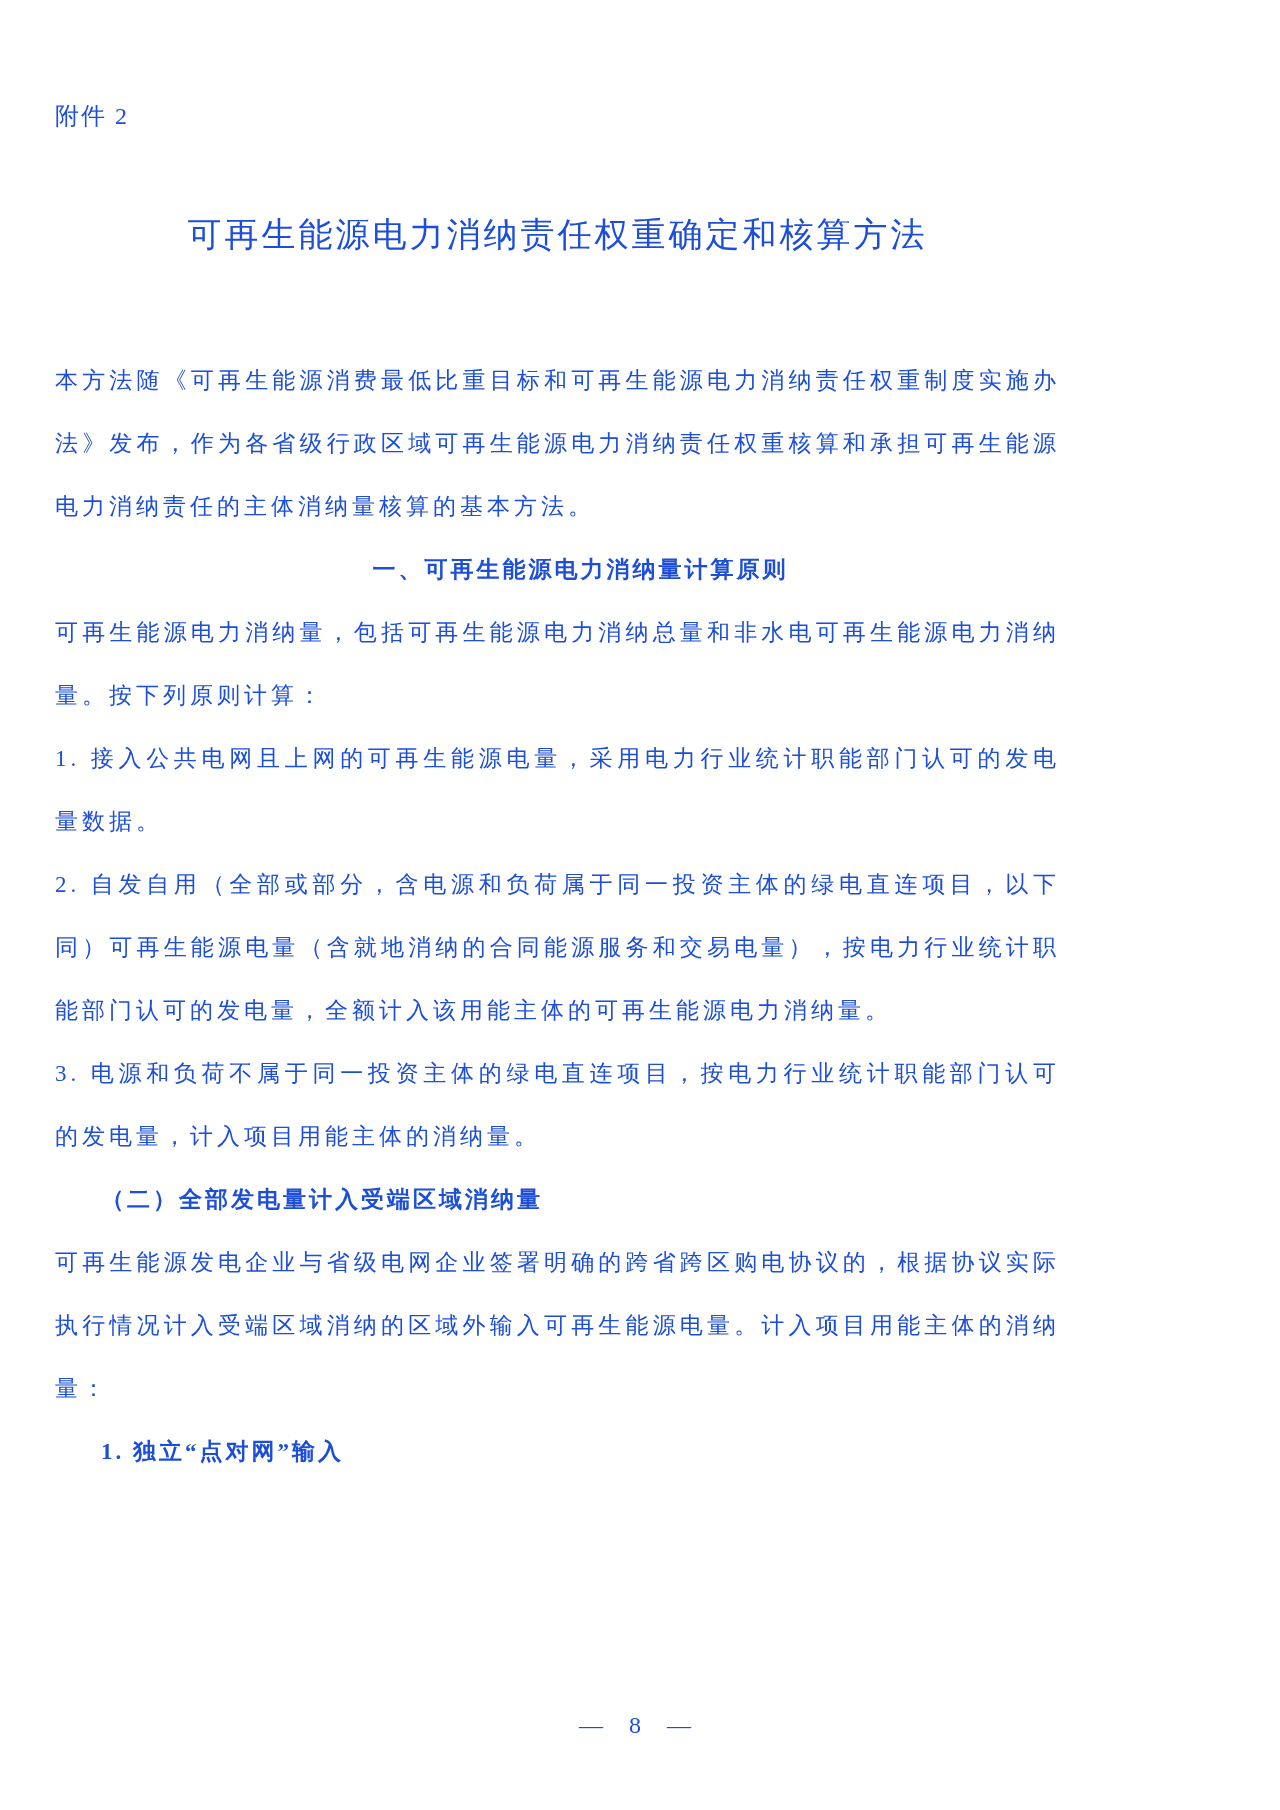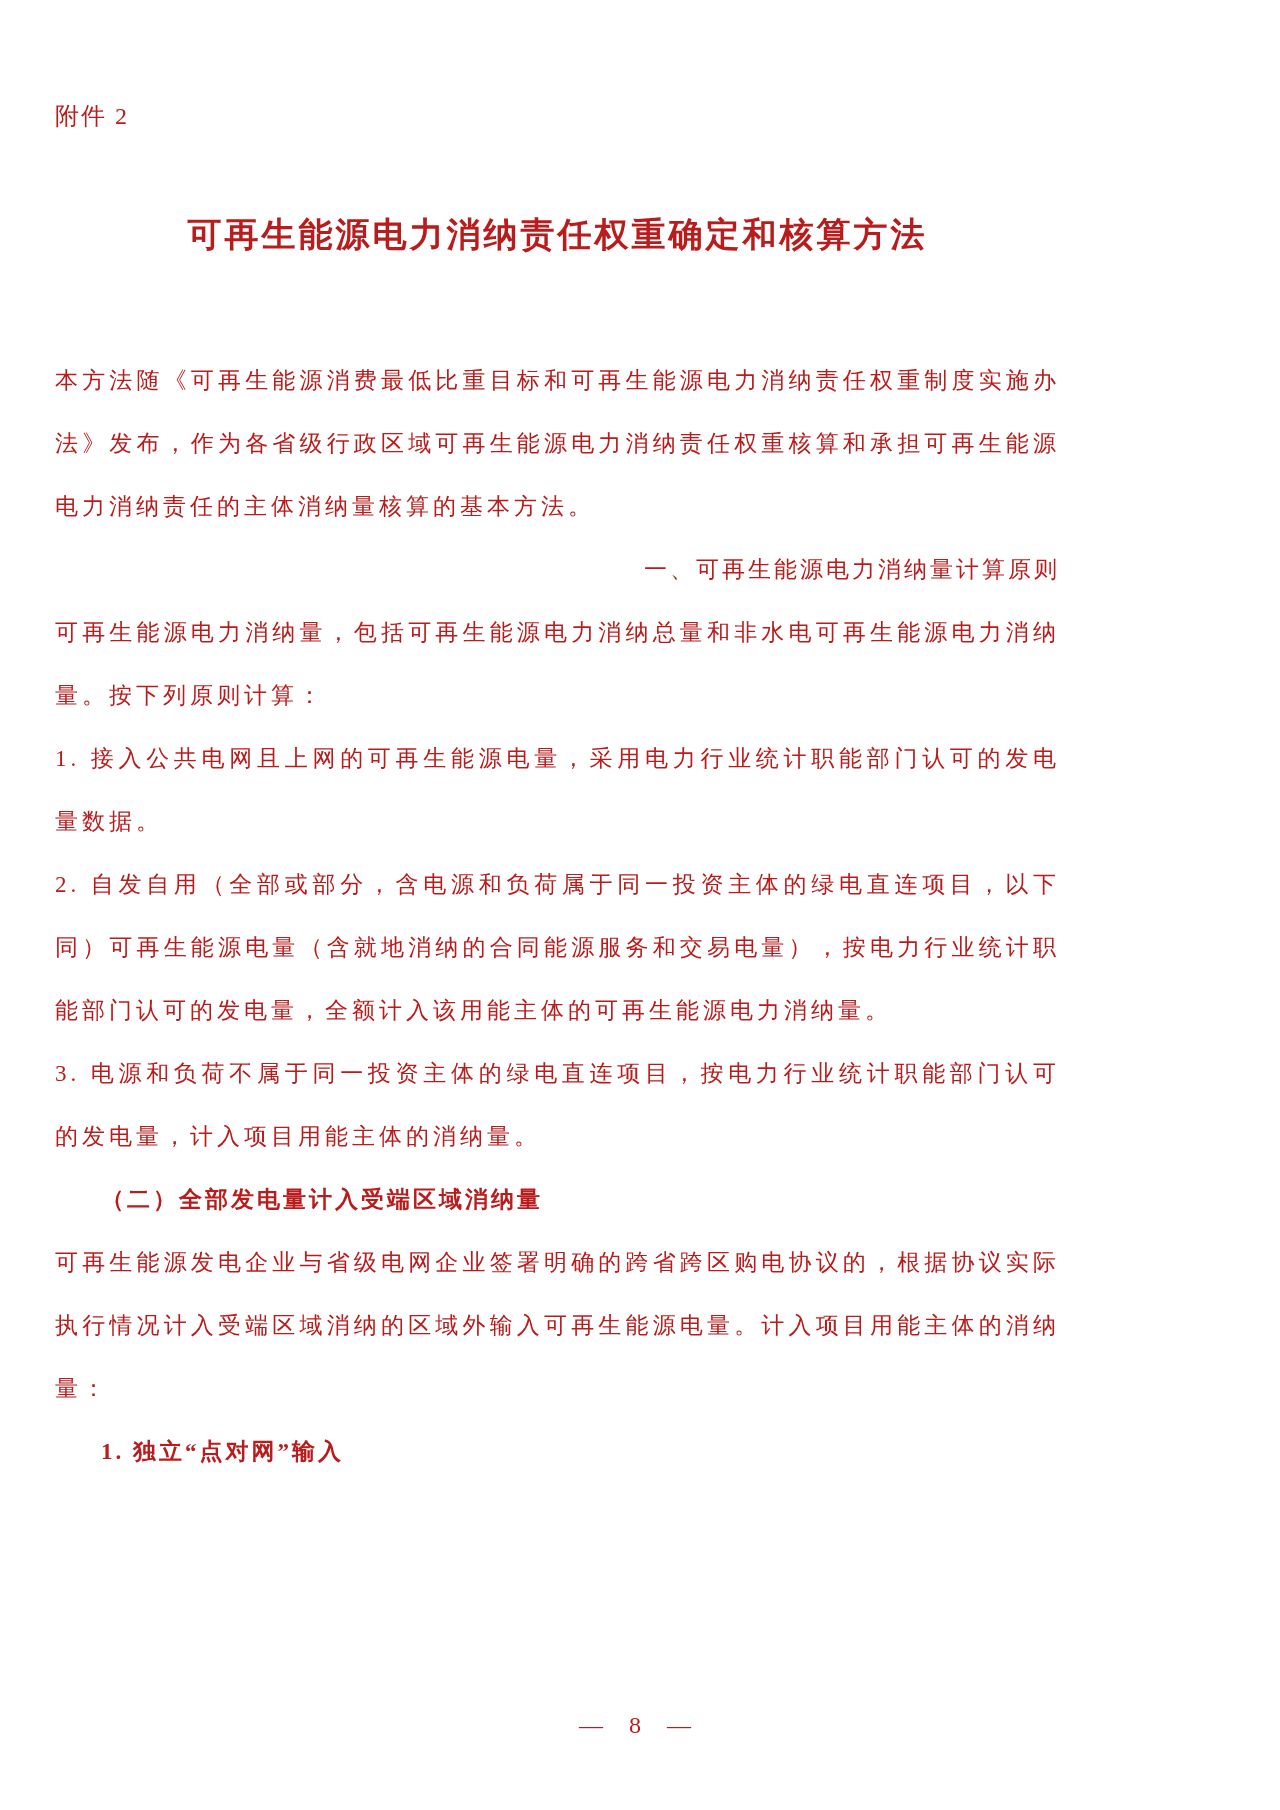--- a/index.html
+++ b/index.html
@@ -5,63 +5,63 @@
   html, body {
     margin: 0;
     padding: 0;
     background: #ffffff;
   }
   .page {
     position: relative;
     width: 1280px;
     height: 1810px;
     background: #ffffff;
-    color: #b91c1c;
+    color: #1d4ed8;
     font-family: "Liberation Serif", "DejaVu Serif", serif;
     overflow: hidden;
   }
   .attachment-label {
     position: absolute;
     left: 55px;
     top: 100px;
     font-size: 24px;
     letter-spacing: 2px;
     white-space: pre;
   }
   .doc-title {
     position: absolute;
     left: 55px;
     top: 212px;
     width: 1005px;
     margin: 0;
     text-align: center;
     font-size: 34px;
-    font-weight: 700;
+    font-weight: 400;
     letter-spacing: 3px;
     font-family: "Liberation Serif", "DejaVu Serif", serif;
   }
   .doc-body {
     position: absolute;
     left: 55px;
     top: 349px;
     width: 1005px;
     font-size: 23px;
     line-height: 63px;
     letter-spacing: 4px;
     text-align: justify;
   }
   .doc-body p {
     margin: 0;
     padding: 0;
   }
   
   .para-h1 {
     text-indent: 2em;
-    text-align: right;
-    font-weight: 400;
+    text-align: center;
+    font-weight: 700;
     font-family: "Liberation Sans", "DejaVu Sans", sans-serif;
     letter-spacing: 3px;
   }
   
   .para-h2 {
     text-indent: 2em;
     text-align: left;
     font-weight: 700;
     letter-spacing: 3px;
   }

